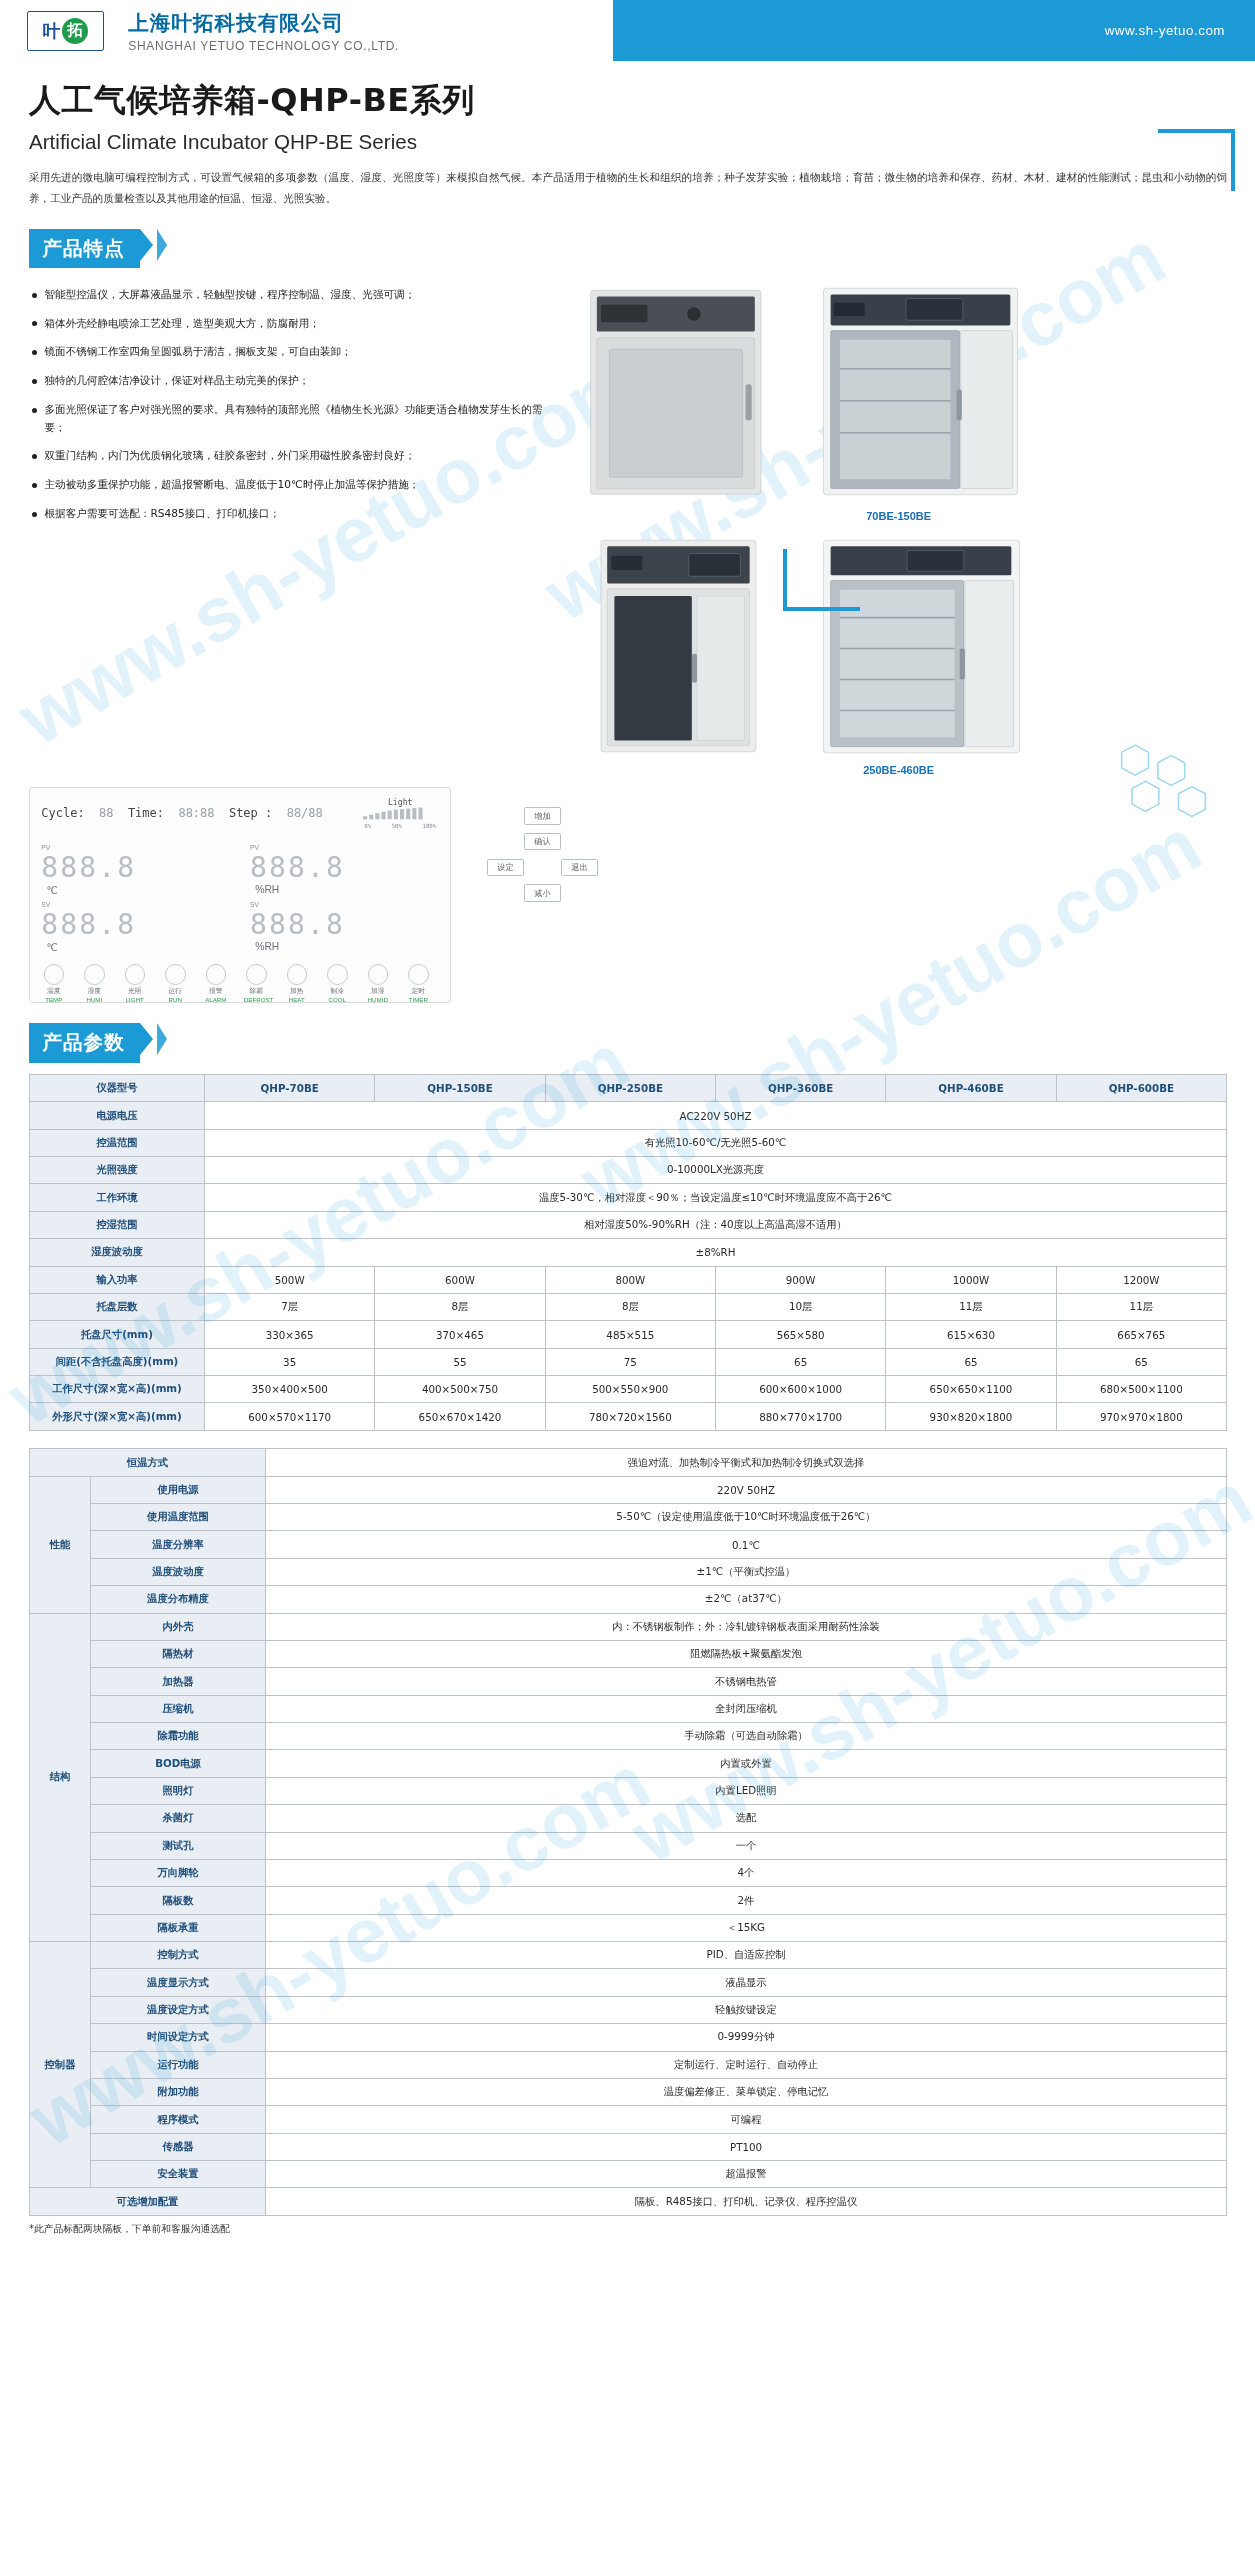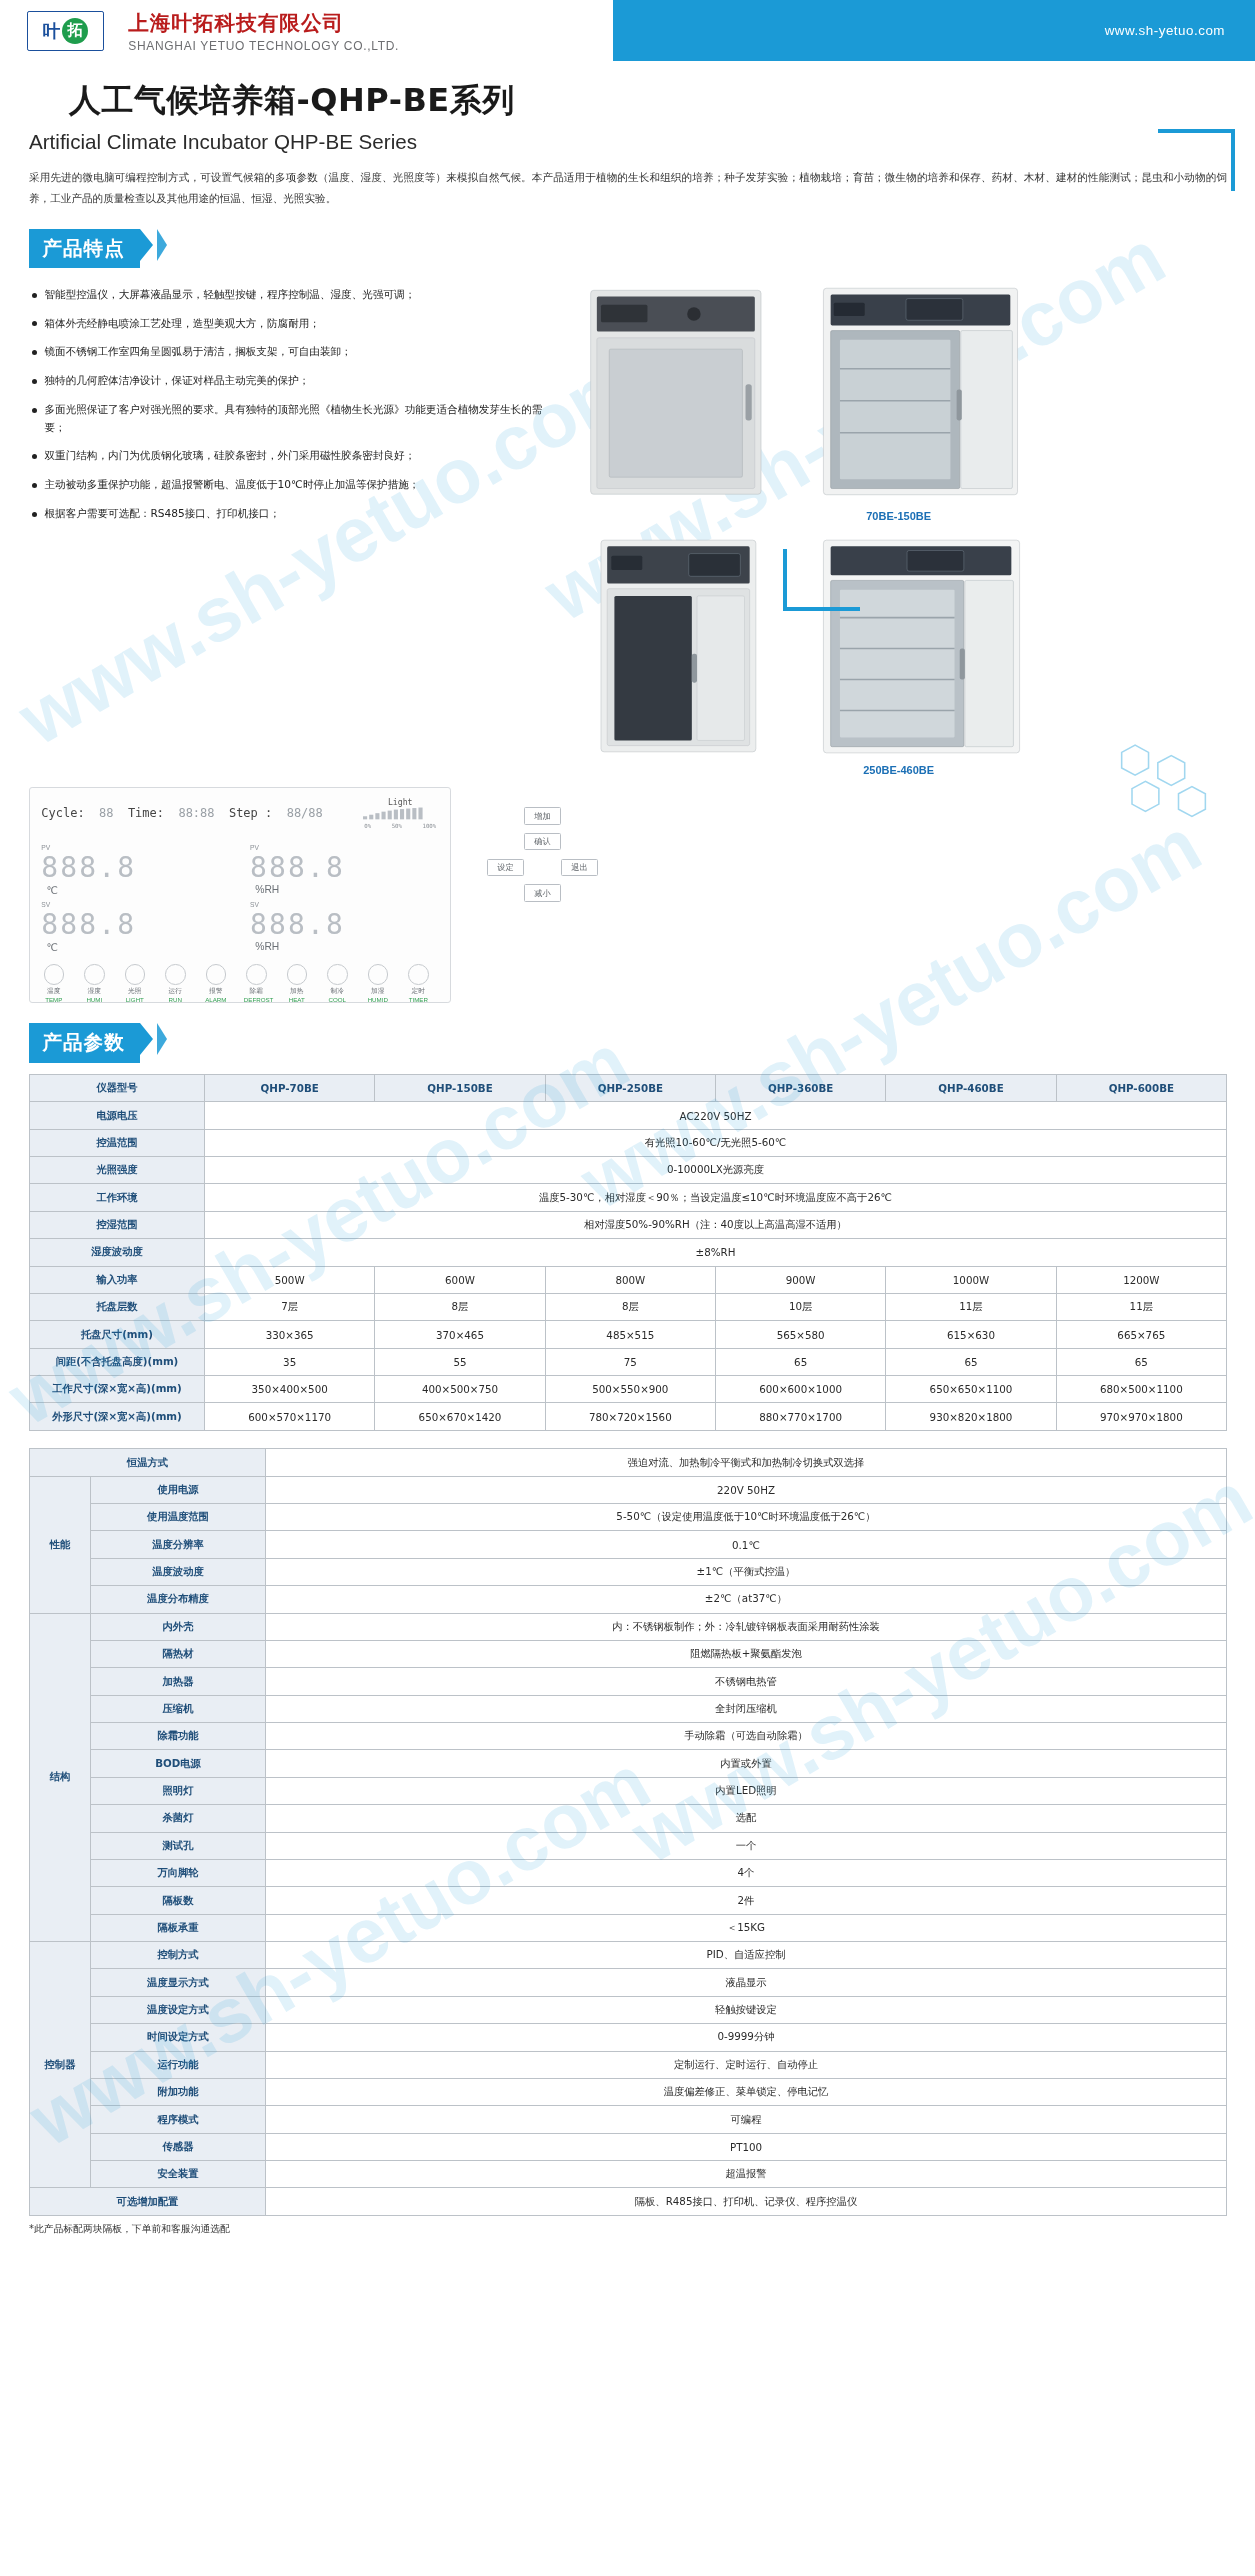--- a/index.html
+++ b/index.html
@@ -21,32 +21,32 @@
     width: 77px; height: 40px; border: 1.5px solid #1a4f9c; border-radius: 2.1px;
     display: flex; align-items: center; justify-content: center; gap: 2.1px;
     background: #ffffff; margin-right: 10.3px;
   }
   .logo-ye { font-size: 17.5px; font-weight: bold; color: #1a4f9c; font-family: "DejaVu Sans", sans-serif;}
   .logo-tuo {
     width: 26px; height: 26px; border-radius: 50%; background: #1f9d4d;
     color: #fff; font-size: 15.5px; font-weight: bold; display: flex;
     align-items: center; justify-content: center; font-family: "DejaVu Sans", sans-serif;
   }
-  .logo-text-cn { font-size: 20.6px; font-weight: bold; color: #b91c1c; letter-spacing: 1px; font-family: "DejaVu Sans", sans-serif;}
+  .logo-text-cn { font-size: 20.6px; font-weight: bold; color: #0369a1; letter-spacing: 1px; font-family: "DejaVu Sans", sans-serif;}
   .logo-text-en { font-size: 12px; color: #6d6e71; letter-spacing: 0.7px; margin-top: 2px; }
   .logo-divider { width: 0.5px; background: #cfd2d6; margin: 7.2px 13.4px 7.2px 0; }
   .url-bar {
     flex: 1; background: #1b9ad6; display: flex; align-items: center;
     justify-content: flex-end; padding-right: 31px;
   }
   .url-bar span { color: #ffffff; font-size: 13.4px; letter-spacing: 0.5px; }
 
   
   .title-block { padding: 17.5px 29px 0 29px; }
-  .title-cn { font-size: 32px; font-weight: bold; color: #1a1a1a; letter-spacing: 0.5px; font-family: "DejaVu Sans", sans-serif; margin-left: 40px;}
+  .title-cn { font-size: 32px; font-weight: bold; color: #1a1a1a; letter-spacing: 0.5px; font-family: "DejaVu Sans", sans-serif;}
   .title-en { font-size: 20.6px; color: #2b2b2b; margin-top: 7.2px; font-weight: 500; }
 
   
   .intro {
     margin: 13.4px 29px 0 29px; font-size: 10.6px; line-height: 20.6px; color: #333;
     text-align: justify; font-family: "DejaVu Sans", sans-serif;
   }
 
   
   .sec-head { position: relative; margin: 20.6px 0 0 29px; display: inline-flex; align-items: flex-start; }

